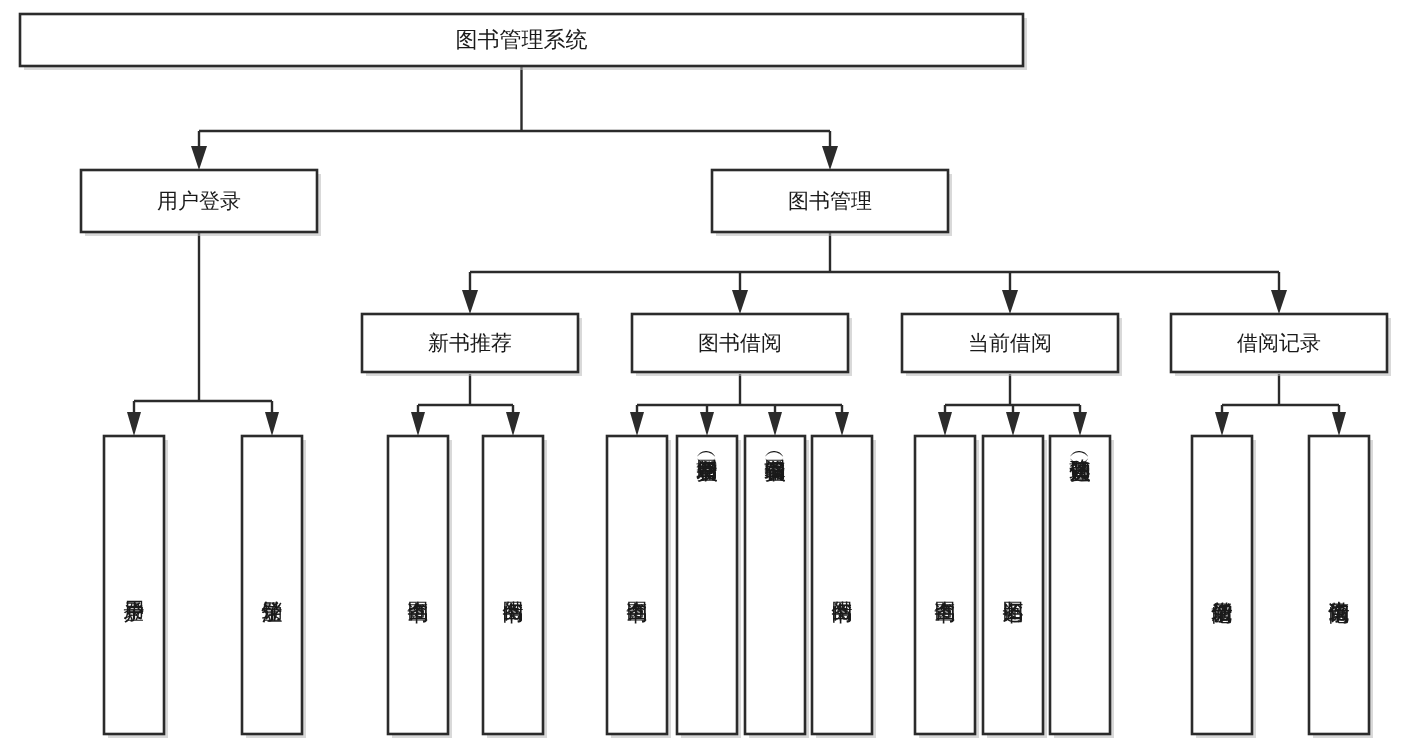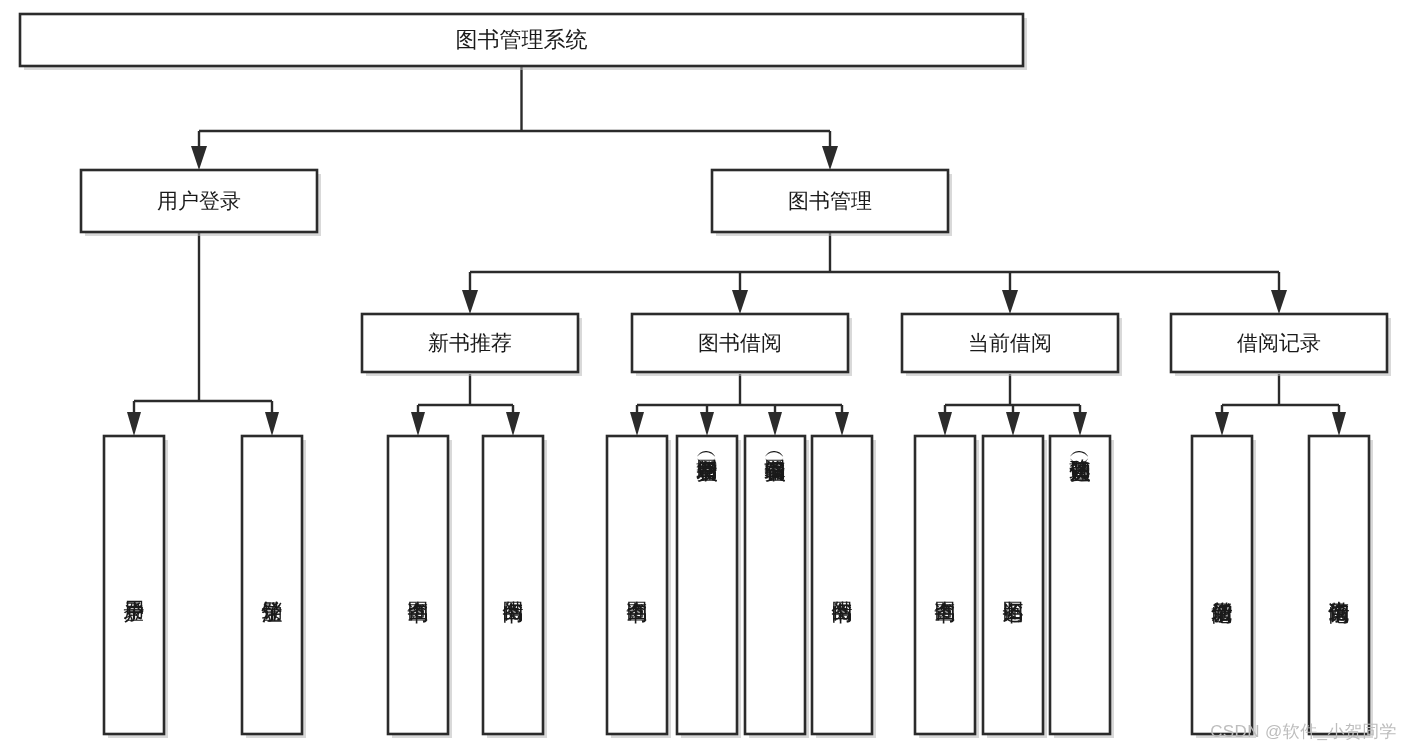--- a/index.html
+++ b/index.html
@@ -259,14 +259,13 @@
   <div class="vlabel-wrap" style="left:1050px; top:436px; width:60px; height:298px; align-items:flex-start;">
     <span class="vlabel-text" style="margin-top:6px;">确认归还（管理员）</span>
   </div>
   <div class="vlabel-wrap" style="left:1192px; top:436px; width:60px; height:298px;">
     <span class="vlabel-text">新增借阅记录</span>
   </div>
   <div class="vlabel-wrap" style="left:1309px; top:436px; width:60px; height:298px;">
     <span class="vlabel-text">查询借阅记录</span>
   </div>
 
-  <div class="watermark">CSDN @软件_小贺同学</div>
 </div>
 
 </body></html>

